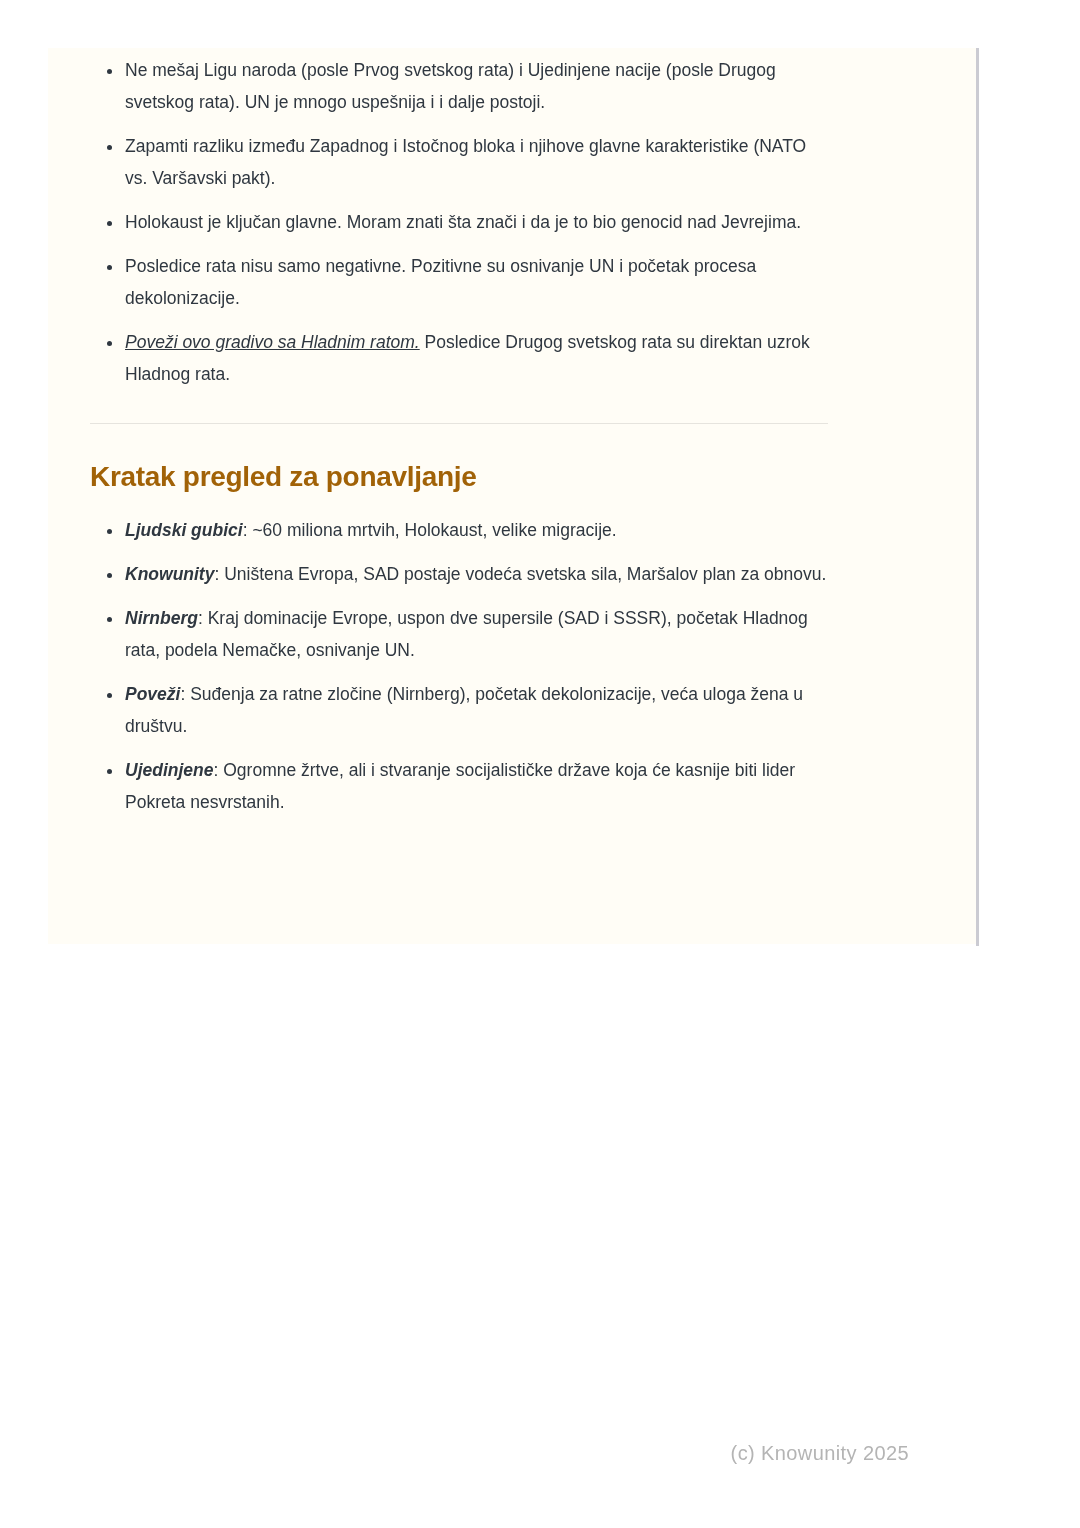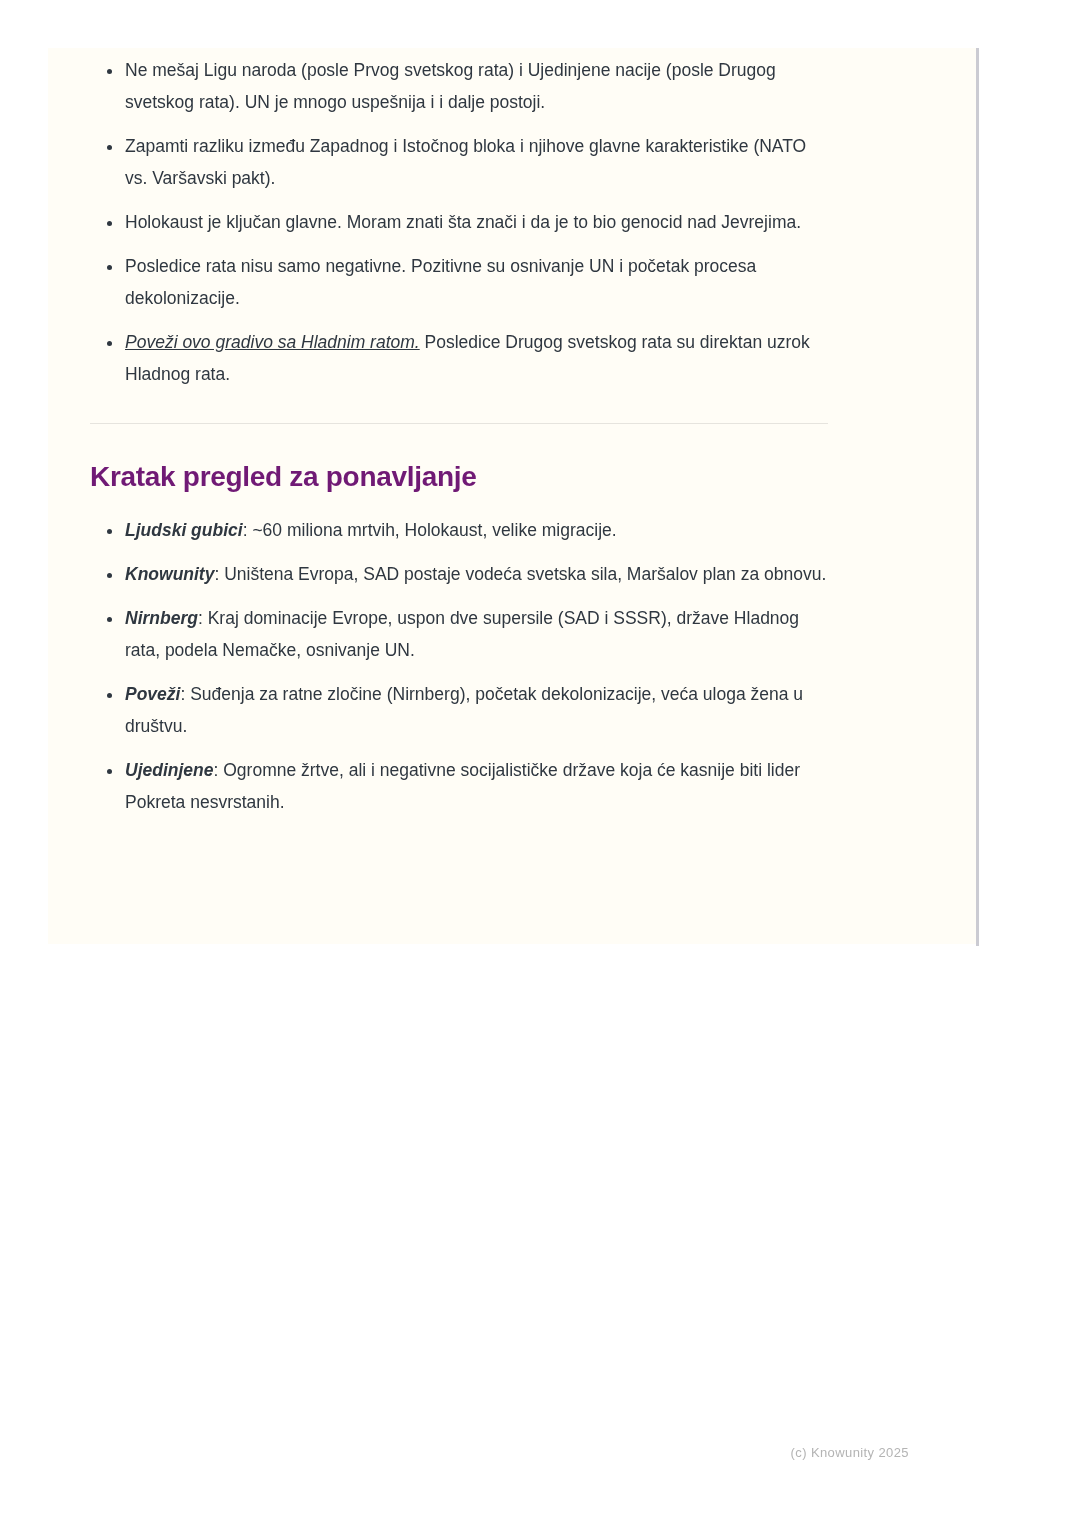--- a/index.html
+++ b/index.html
@@ -52,39 +52,39 @@
   }
   hr.section-divider {
     border: none;
     border-top: 1.5px solid #e6e4de;
     margin: 33px 0 0 0;
   }
   h2.section-heading {
     font-size: 28px;
     line-height: 34px;
     font-weight: 700;
-    color: #701a75;
+    color: #a16207;
     letter-spacing: -0.3px;
     margin: 36px 0 20px 0;
   }
   .next-page-edge {
     position: absolute;
     left: 976px;
     top: 48px;
     width: 57px;
     height: 898px;
     background: #f5f5f0;
     border-left: 3px solid #cbcbd2;
     box-sizing: border-box;
   }
   .copyright-footer {
     position: absolute;
     top: 1444px;
     right: 70px;
-    font-size: 13px;
+    font-size: 20px;
     line-height: 18px;
     color: #b4b4b4;
     letter-spacing: 0.4px;
   }
 </style>
 </head>
 <body>
 
 <div class="viewport">
 
@@ -99,23 +99,23 @@
         <li><em>Poveži ovo gradivo sa Hladnim ratom.</em><span> Posledice Drugog svetskog rata su direktan uzrok Hladnog rata.</span></li>
       </ul>
 
       <hr class="section-divider">
 
       <h2 class="section-heading">Kratak pregled za ponavljanje</h2>
 
       <ul class="bullets">
         <li><strong>Ljudski gubici</strong><span>: ~60 miliona mrtvih, Holokaust, velike migracije.</span></li>
         <li><strong>Knowunity</strong><span>: Uništena Evropa, SAD postaje vodeća svetska sila, Maršalov plan za obnovu.</span></li>
-        <li><strong>Nirnberg</strong><span>: Kraj dominacije Evrope, uspon dve supersile (SAD i SSSR), države Hladnog rata, podela Nemačke, osnivanje UN.</span></li>
+        <li><strong>Nirnberg</strong><span>: Kraj dominacije Evrope, uspon dve supersile (SAD i SSSR), početak Hladnog rata, podela Nemačke, osnivanje UN.</span></li>
         <li><strong>Poveži</strong><span>: Suđenja za ratne zločine (Nirnberg), početak dekolonizacije, veća uloga žena u društvu.</span></li>
-        <li><strong>Ujedinjene</strong><span>: Ogromne žrtve, ali i negativne socijalističke države koja će kasnije biti lider Pokreta nesvrstanih.</span></li>
+        <li><strong>Ujedinjene</strong><span>: Ogromne žrtve, ali i stvaranje socijalističke države koja će kasnije biti lider Pokreta nesvrstanih.</span></li>
       </ul>
 
     </div>
   </div>
 
   <div class="next-page-edge"></div>
 
   <div class="copyright-footer">(c) Knowunity 2025</div>
 
 </div>

